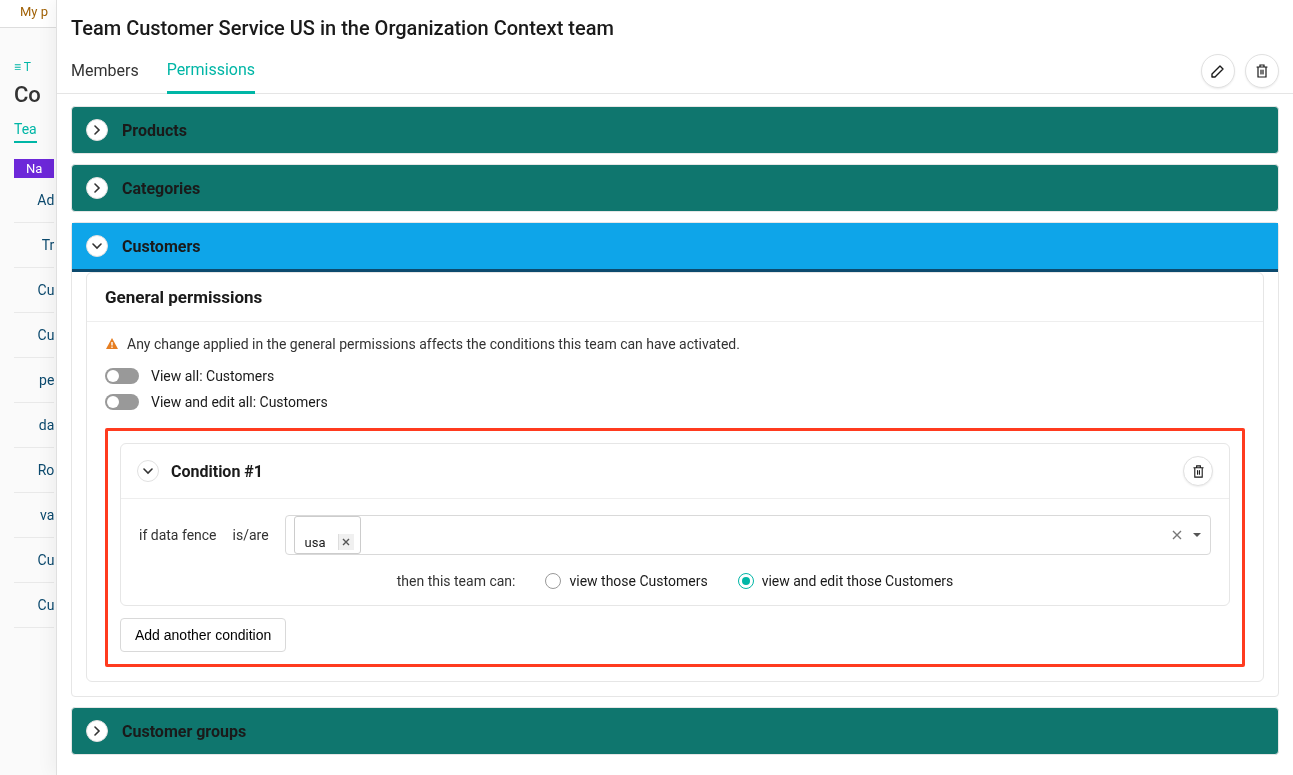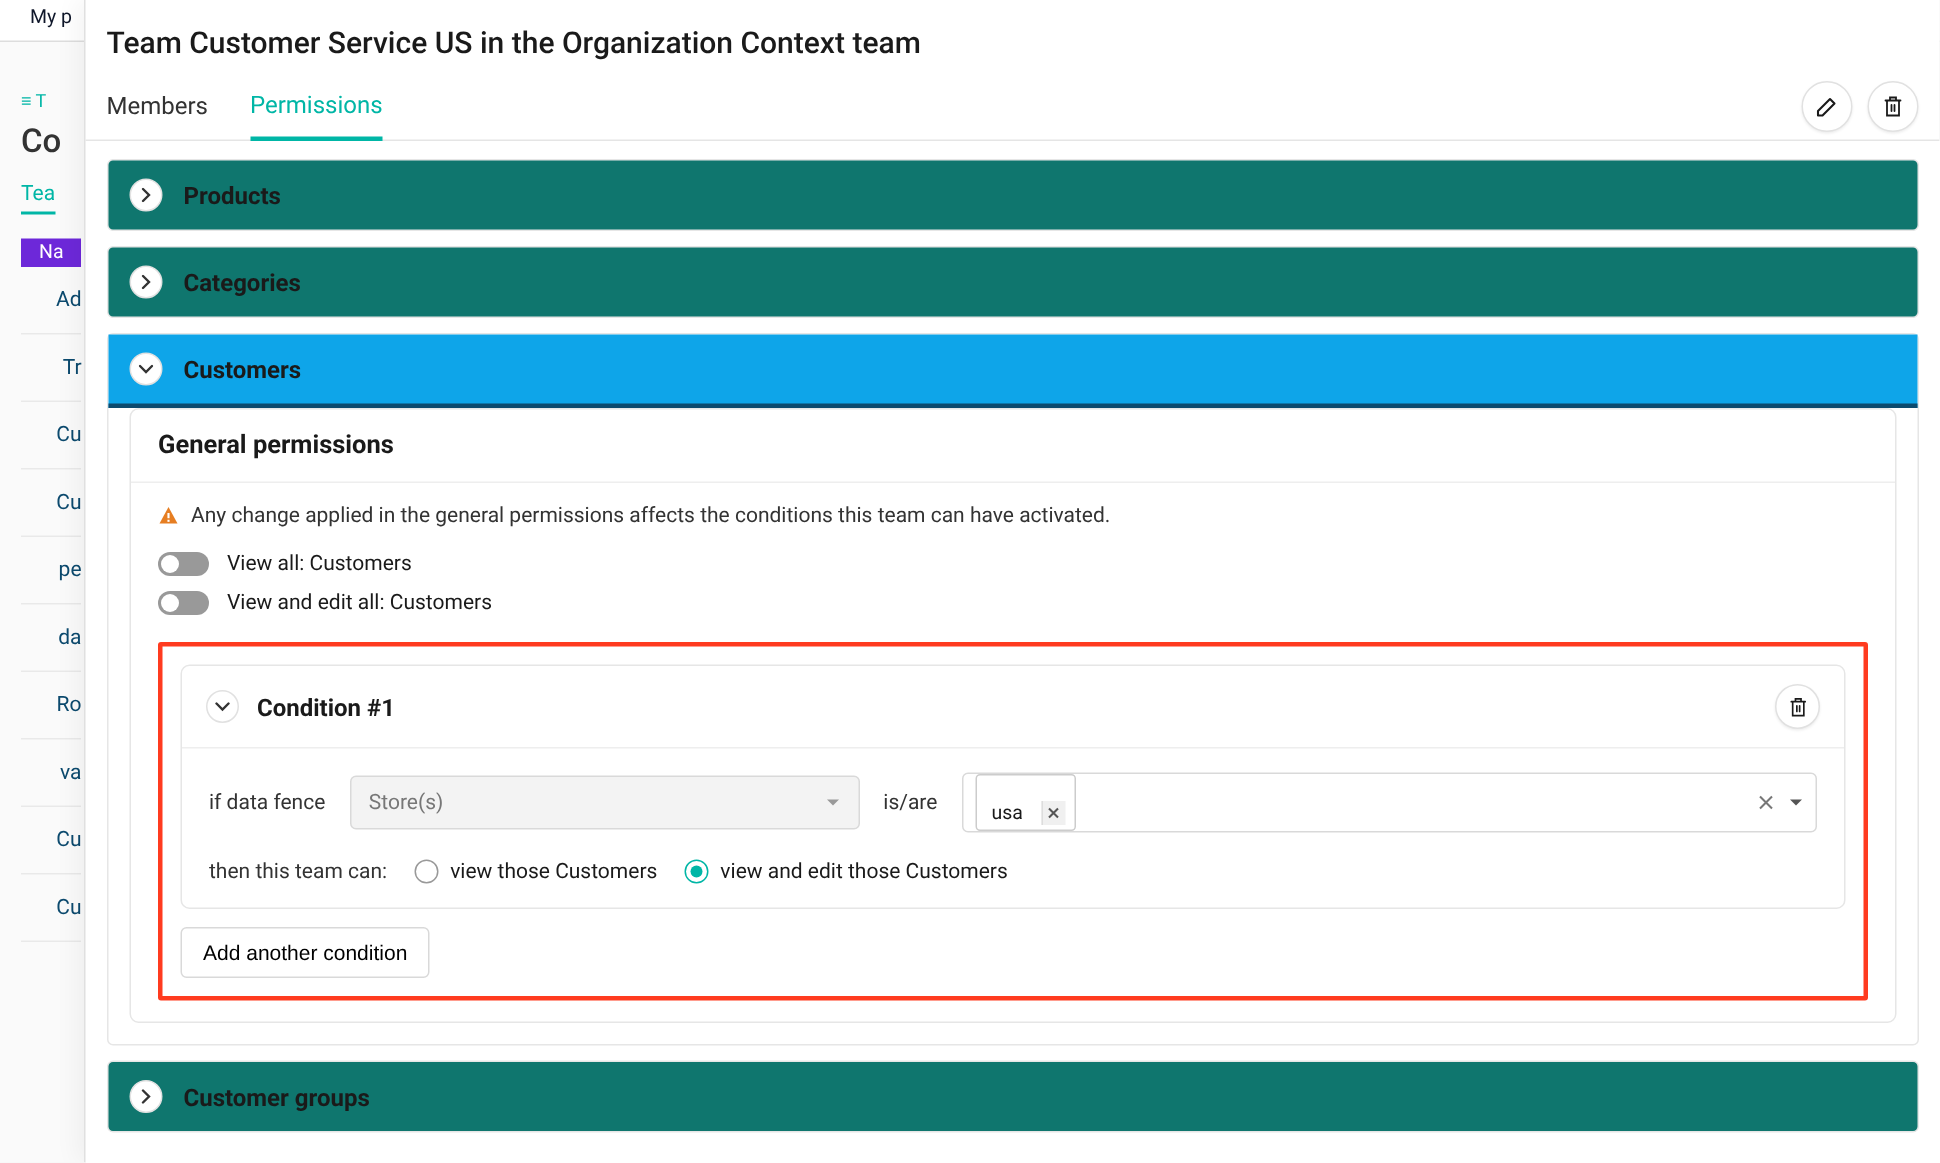--- a/index.html
+++ b/index.html
@@ -21,21 +21,21 @@
   background: #fafafa;
 }
 .bg-top {
   height: 28px;
   background: #fff;
   border-bottom: 1px solid #ddd;
   padding: 4px 20px;
   font-size: 13px;
   color: #333;
 }
-.bg-top .profile { color: #0f172a; }
+.bg-top .profile { color: #a16207; }
 .bg-leftnav {
   position: absolute;
   top: 60px; left: 14px;
   font-size: 14px;
   color: #333;
 }
 .bg-leftnav .heading { font-size: 22px; font-weight: 500; padding: 8px 0 14px; }
 .bg-leftnav .tab-active { color: #00b6a6; border-bottom: 2px solid #00b6a6; display: inline-block; padding-bottom: 4px; }
 .bg-leftnav .th {
   background: #6d28d9; color: #fff; padding: 2px 12px; margin-top: 16px; font-size:13px;
@@ -181,21 +181,21 @@
 .tag {
   display:inline-flex; align-items:center;
   border:1px solid #ccc; border-radius:3px;
   padding: 17px 6px 3px 10px; font-size:13px; gap:8px;
   background:#fff;
 }
 .tag .x { width:16px; height:16px; background:#f0f0f0; border-left:1px solid #ddd; display:flex;align-items:center;justify-content:center; cursor:pointer; margin-left:4px;}
 .tag-input .end { margin-left:auto; display:flex; gap:10px; color:#777; align-items:center;}
 .tag-input .end span { cursor:pointer; }
 
-.cond-row2 { display:flex; align-items:center; gap:18px; }
+.cond-row2 { display:flex; align-items:center; gap:30px;justify-content:center; }
 .radio { width:16px;height:16px;border:1px solid #999;border-radius:50%;display:inline-flex;align-items:center;justify-content:center;cursor:pointer; }
 .radio.sel { border-color:#00b6a6; }
 .radio.sel::after { content:""; width:8px;height:8px;background:#00b6a6;border-radius:50%; }
 .radio-lbl { display:flex; align-items:center; gap:8px; cursor:pointer;}
 
 .add-btn {
   margin-top:12px;
   display:inline-flex; align-items:center;
   padding:8px 14px;
   border:1px solid #d9d9d9; border-radius:4px;
@@ -323,26 +323,20 @@
                   <span>Condition #1</span>
                   <span class="trash circle-btn" style="width:30px;height:30px;">
                     <svg width="13" height="15" viewBox="0 0 14 16">
                         <path d="M2 4 H12 M5 4 V2 H9 V4 M3 4 V14 H11 V4 M6 7 V11 M8 7 V11" stroke="#1a1a1a" stroke-width="1.2" fill="none" stroke-linecap="round"></path>
                       </svg>
                   </span>
                 </div>
                 <div class="cond-body">
                   <div class="cond-row1">
                     <span class="lbl">if data fence</span>
-                    <div class="select">
-                      <span>Store(s)</span>
-                      <svg width="10" height="8" viewBox="0 0 10 8">
-                          <path d="M1 2 L5 6 L9 2" fill="#999"></path>
-                        </svg>
-                    </div>
                     <span class="lbl">is/are</span>
                     <div class="tag-input">
                       <span class="tag">
                         <span>usa</span>
                         <span class="x">
                           <svg width="8" height="8" viewBox="0 0 8 8">
                               <path d="M1 1 L7 7 M7 1 L1 7" stroke="#555" stroke-width="1.4"></path>
                             </svg>
                         </span>
                       </span>

